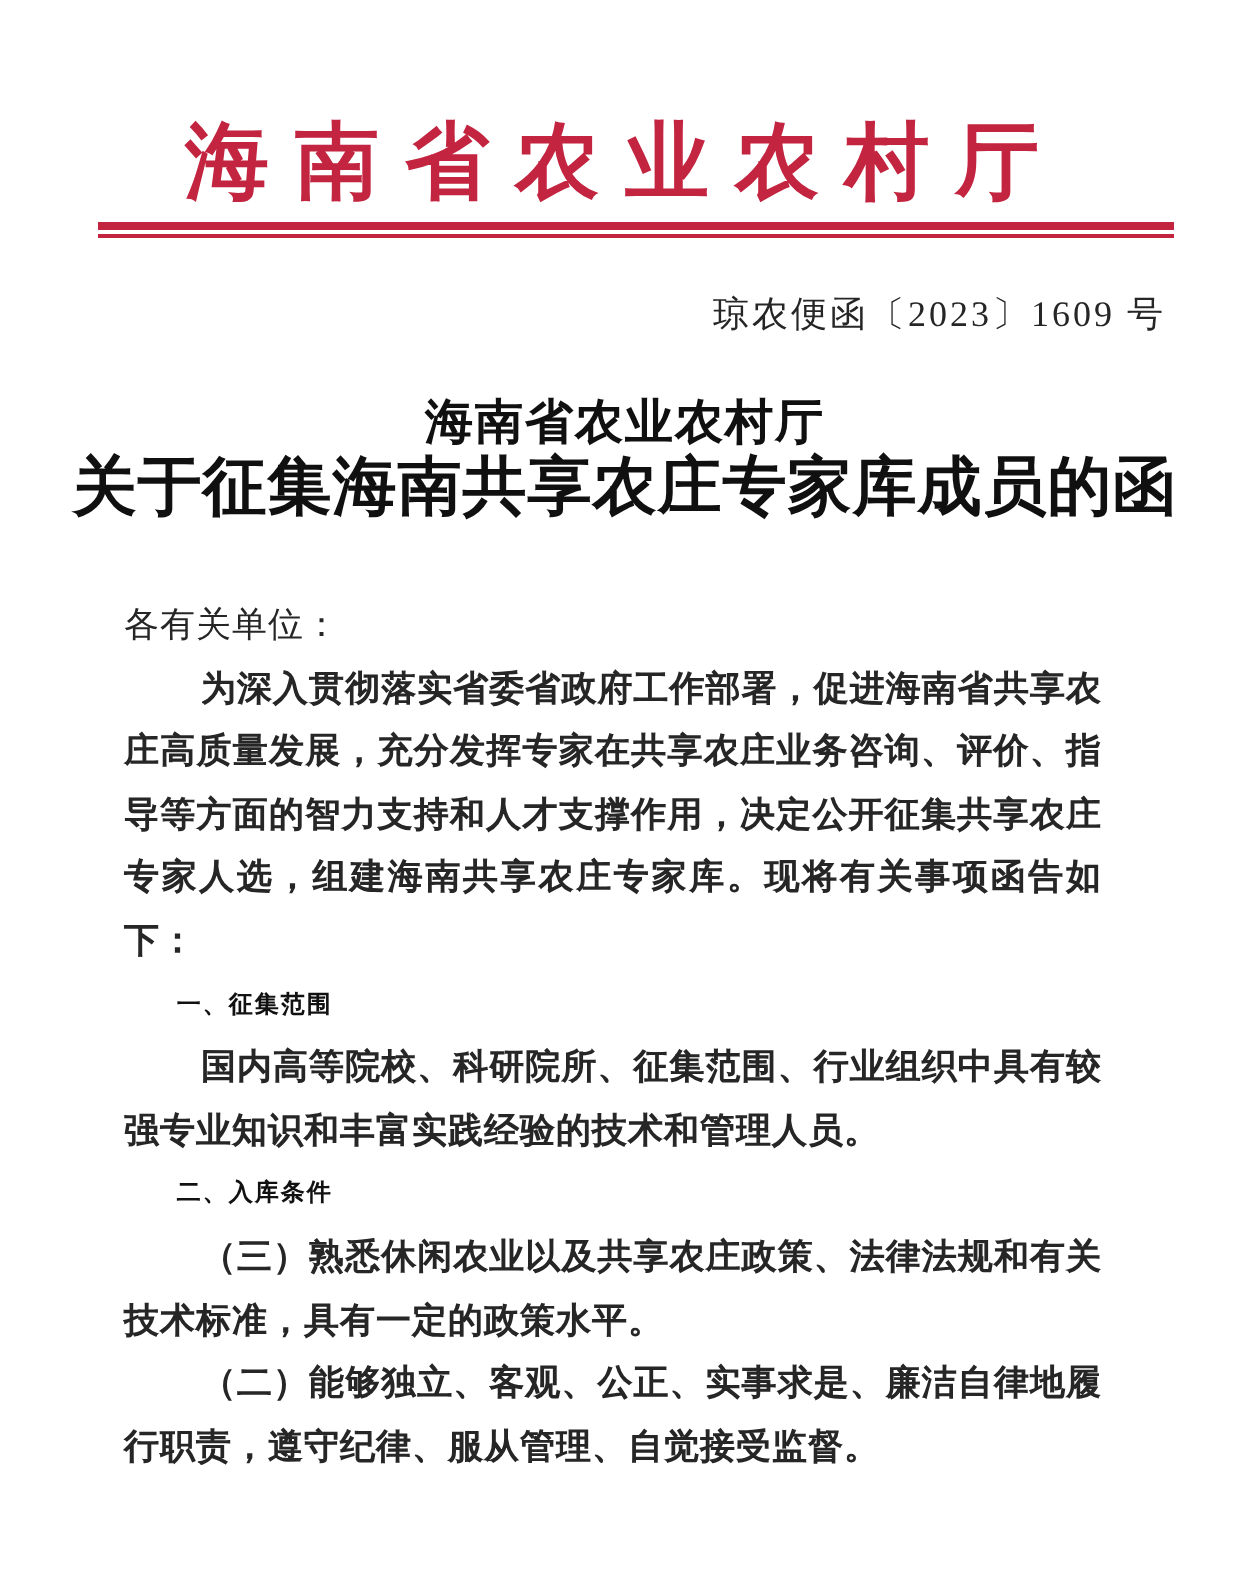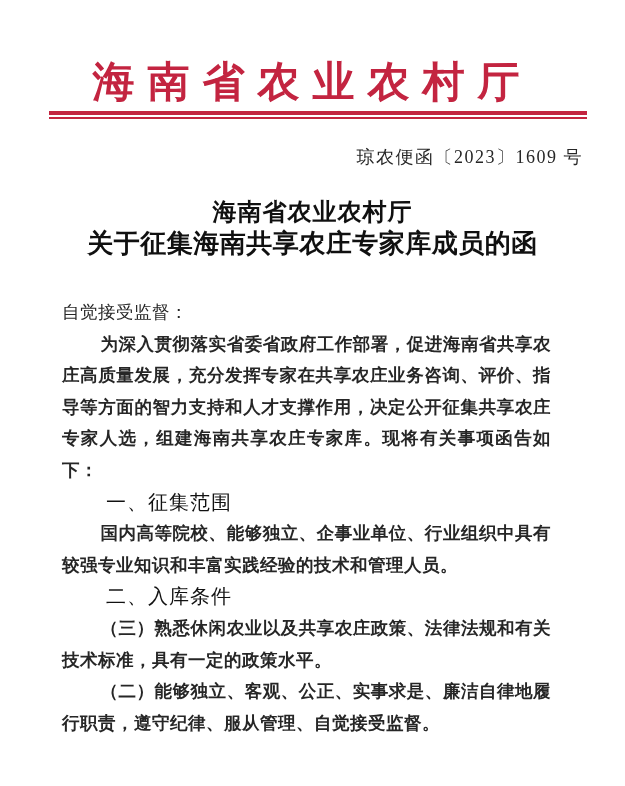--- a/index.html
+++ b/index.html
@@ -43,38 +43,38 @@
   }
   
   .doc-title{
     position:absolute;
     top:153px;left:0;right:0;
     text-align:center;
     font-weight:700;
     color:var(--title-ink);
   }
   .doc-title .line1{font-size:24px;line-height:31px;letter-spacing:1px;}
-  .doc-title .line2{font-size:26px;line-height:31px;letter-spacing:0.5px;}
+  .doc-title .line2{font-size:32px;line-height:31px;letter-spacing:0.5px;}
   
   .doc-body{
     position:absolute;
     top:253px;left:62px;width:489px;
     font-size:17.5px;
     line-height:31.6px;
     color:var(--ink);
     text-align:justify;
     letter-spacing:0.5px;
   }
   .doc-body p{margin:0;padding:0;}
   .para{text-indent:2.2em;font-weight:bold;}
   .salutation{text-indent:0;}
   .sec-heading{
     text-indent:2.2em;
-    font-weight:400;
-    font-size:20px;
+    font-weight:700;
+    font-size:12px;
     color:#111111;
     font-family:"Liberation Sans","DejaVu Sans",sans-serif;
     letter-spacing:1px;
   }
   
   .rule-bottom{position:absolute;top:764px;left:45px;right:47px;}
   .rule-bottom .line-thin{height:2px;background:var(--red);}
   .rule-bottom .line-thick{height:4px;background:var(--red);margin-top:3px;}
 </style>
 </head>
@@ -90,25 +90,25 @@
   </div>
 
   <div class="doc-number">琼农便函〔2023〕1609 号</div>
 
   <div class="doc-title">
     <div class="line1">海南省农业农村厅</div>
     <div class="line2">关于征集海南共享农庄专家库成员的函</div>
   </div>
 
   <div class="doc-body">
-    <p class="salutation">自觉接受监督：</p>
+    <p class="salutation">各有关单位：</p>
     <p class="para">为深入贯彻落实省委省政府工作部署，促进海南省共享农庄高质量发展，充分发挥专家在共享农庄业务咨询、评价、指导等方面的智力支持和人才支撑作用，决定公开征集共享农庄专家人选，组建海南共享农庄专家库。现将有关事项函告如下：</p>
 
     <p class="sec-heading">一、征集范围</p>
-    <p class="para">国内高等院校、能够独立、企事业单位、行业组织中具有较强专业知识和丰富实践经验的技术和管理人员。</p>
+    <p class="para">国内高等院校、科研院所、征集范围、行业组织中具有较强专业知识和丰富实践经验的技术和管理人员。</p>
 
     <p class="sec-heading">二、入库条件</p>
     <p class="para">（三）熟悉休闲农业以及共享农庄政策、法律法规和有关技术标准，具有一定的政策水平。</p>
     <p class="para">（二）能够独立、客观、公正、实事求是、廉洁自律地履行职责，遵守纪律、服从管理、自觉接受监督。</p>
   </div>
 
   <div class="rule-bottom">
     <div class="line-thin"></div>
     <div class="line-thick"></div>
   </div>

